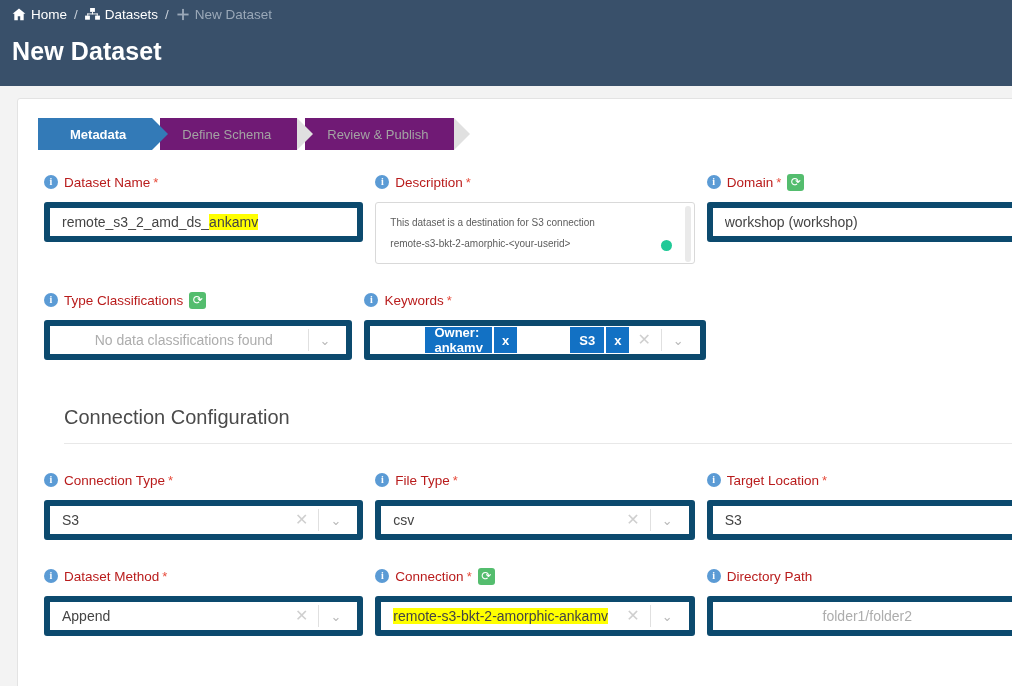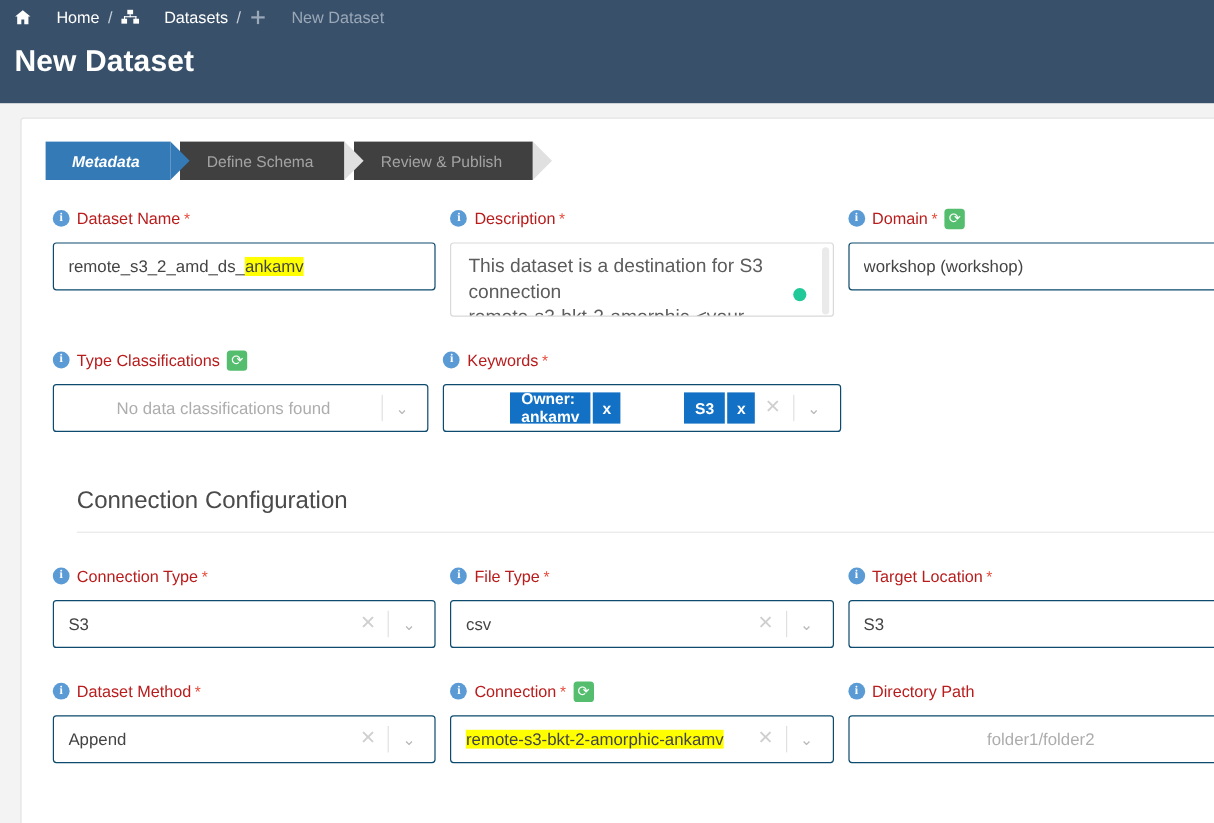--- a/index.html
+++ b/index.html
@@ -21,21 +21,21 @@
     display: flex;
     align-items: center;
     height: 26px;
     padding-top: 3px;
     font-size: 13.5px;
     color: #ffffff;
   }
   .crumb {
     display: flex;
     align-items: center;
-    gap: 21px;
+    gap: 5px;
     color: #ffffff;
     white-space: nowrap;
   }
   .crumb.muted { color: #9aa8b8; }
   .crumb-sep { color: #c6ced8; margin: 0 7px; font-size: 13.5px; }
   .page-title {
     font-size: 25px;
     font-weight: bold;
     color: #ffffff;
     padding-top: 11px;
@@ -64,41 +64,41 @@
     height: 32px;
   }
   .step {
     position: relative;
     height: 32px;
     display: flex;
     align-items: center;
     padding: 0 26px 0 22px;
     font-size: 13px;
     color: #a3a3a3;
-    background: #404040;
+    background: #701a75;
     margin-right: 8px;
   }
   .step::after {
     content: "";
     position: absolute;
     right: -16px;
     top: 0;
     width: 0; height: 0;
     border-top: 16px solid transparent;
     border-bottom: 16px solid transparent;
     border-left: 16px solid #e0e0e0;
     z-index: 1;
   }
   .step.active {
     background: #337ab7;
     color: #ffffff;
     font-weight: bold;
   }
   .step.active::after { border-left-color: #337ab7; z-index: 2; }
-  .step:first-child { padding-left: 22px; font-style: italic; }
+  .step:first-child { padding-left: 32px; }
 
   
   .form { padding: 22px 0 0 26px; }
   .row {
     display: flex;
     margin-bottom: 12px;
   }
   .col { width: 403px; margin-right: 12px; }
   .col.last { margin-right: 0; }
 
@@ -138,21 +138,21 @@
     font-size: 12px;
     line-height: 17px;
     text-align: center;
     flex: 0 0 auto;
   }
 
   
   .ctrl {
     position: relative;
     height: 40px;
-    border: 1px solid #0c4a6e;
+    border: 6px solid #0c4a6e;
     border-radius: 3px;
     background: #ffffff;
     display: flex;
     align-items: center;
     padding: 0 10px 0 12px;
     font-size: 14px;
     color: #444444;
   }
   .ctrl .val { flex: 1 1 auto; overflow: hidden; white-space: nowrap; }
   .ctrl .val.ph { color: #adadad; text-align: center; }
@@ -179,21 +179,21 @@
   }
 
   
   .ta {
     position: relative;
     height: 62px;
     border: 1px solid #d9d9d9;
     border-radius: 3px;
     background: #fff;
     padding: 9px 28px 0 14px;
-    font-size: 16px;
+    font-size: 10px;
     color: #5c5c5c;
     line-height: 21px;
     overflow: hidden;
   }
   .ta-scroll {
     position: absolute;
     right: 3px; top: 3px;
     width: 6px; height: 56px;
     background: #eaeaea;
     border-radius: 3px;

